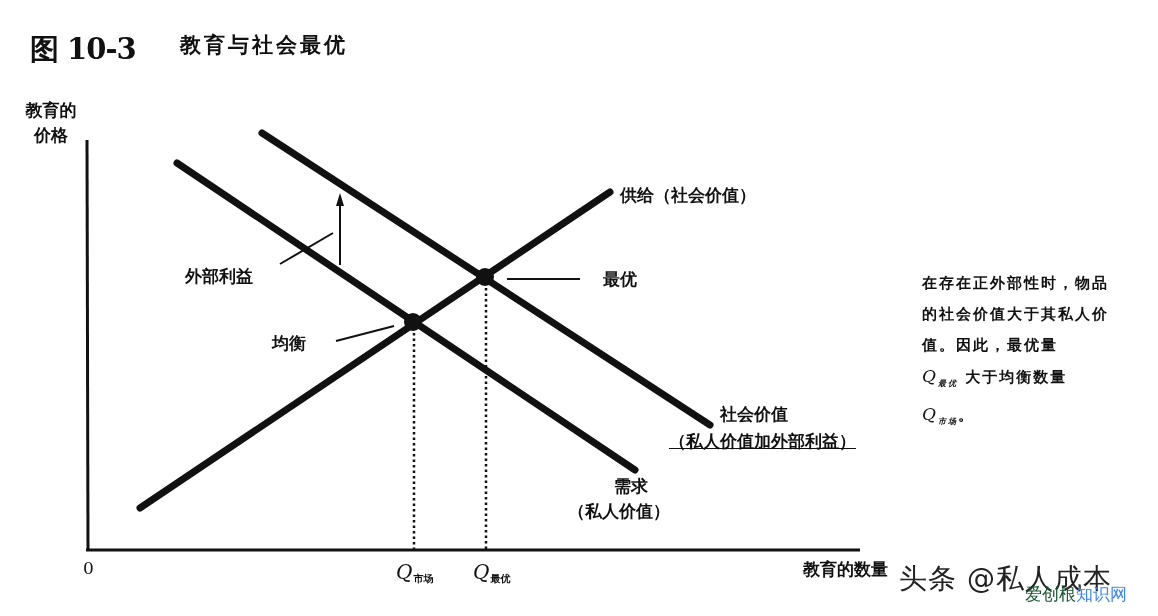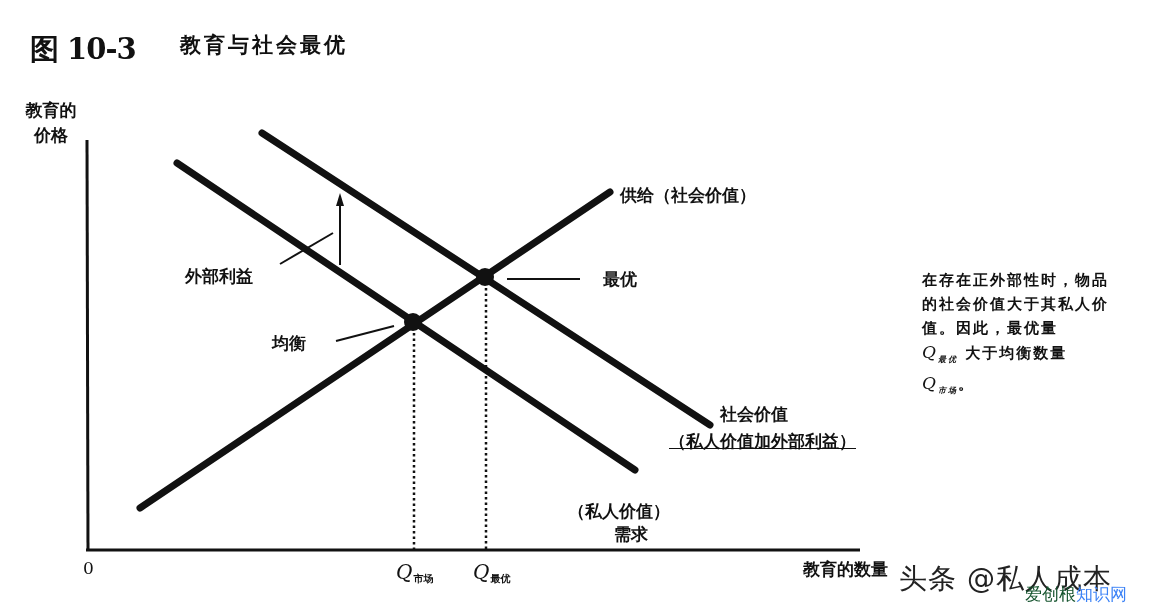--- a/index.html
+++ b/index.html
@@ -9,21 +9,21 @@
   .title-num { left: 30px; top: 30px; font-size: 29px; font-weight: bold;
                font-family: "DejaVu Serif", "Liberation Serif", serif; letter-spacing: -1px; }
   .title-text { left: 152px; top: 31px; font-size: 21px; font-weight: bold; letter-spacing: 3px; margin-left: 28px; }
   .label { font-size: 17px; font-weight: bold; }
   .ylabel { left: 20px; top: 98px; font-size: 17px; font-weight: bold; line-height: 25px; text-align: center; white-space: normal; width: 62px; }
   .origin { left: 83px; top: 558px; font-size: 17px; font-family: "DejaVu Serif", "Liberation Serif", serif; }
   .q-label { font-size: 20px; font-style: italic; font-family: "DejaVu Serif", "Liberation Serif", serif; }
   .q-label sub { font-size: 10px; font-style: normal; font-weight: bold;
                  font-family: "DejaVu Sans", sans-serif; vertical-align: -3px; margin-left: 1px; }
   .note { left: 922px; top: 268px; width: 200px; font-size: 15px; font-weight: bold;
-          line-height: 24px; white-space: normal; letter-spacing: 2px; }
+          line-height: 31px; white-space: normal; letter-spacing: 2px; }
   .note .q { font-style: italic; font-family: "DejaVu Serif", serif; font-size: 17px; font-weight: normal; }
   .note sub { font-size: 8px; font-weight: bold; }
   .watermark { left: 899px; top: 560px; font-size: 28px; color: #222; letter-spacing: 1px; }
   .watermark2 { left: 1025px; top: 583px; font-size: 17px; }
   .wm-orange { color: #14532d; }
   .wm-gray { color: #3b82f6; }
   svg { position: absolute; left: 0; top: 0; }
 </style>
 </head>
 <body>
@@ -60,21 +60,21 @@
 </svg>
 
 <div class="abs label" style="left:620px; top:184px;">供给（社会价值）</div>
 <div class="abs label" style="left:603px; top:268px;">最优</div>
 <div class="abs label" style="left:185px; top:265px;">外部利益</div>
 <div class="abs label" style="left:272px; top:332px;">均衡</div>
 
 <div class="abs label" style="left:720px; top:403px;">社会价值</div>
 <div class="abs label" style="left:669px; top:430px;text-decoration:underline;">（私人价值加外部利益）</div>
 
-<div class="abs label" style="left:614px; top:475px;margin-top:48px;">需求</div>
+<div class="abs label" style="left:614px; top:475px;">需求</div>
 <div class="abs label" style="left:568px; top:500px;">（私人价值）</div>
 
 <div class="abs origin">0</div>
 <div class="abs label" style="left:758px; top:558px;margin-left:45px;">教育的数量</div>
 
 <div class="abs q-label" style="left:396px; top:560px;"><span>Q</span><sub>市场</sub></div>
 <div class="abs q-label" style="left:473px; top:560px;"><span>Q</span><sub>最优</sub></div>
 
 <div class="abs note"><span>在存在正外部性时，物品的社会价值大于其私人价值。因此，最优量</span><br><span class="q"><span>Q</span><sub>最优</sub></span><span> 大于均衡数量 </span><br><span class="q"><span>Q</span><sub>市场</sub></span><span>。</span></div>
 

